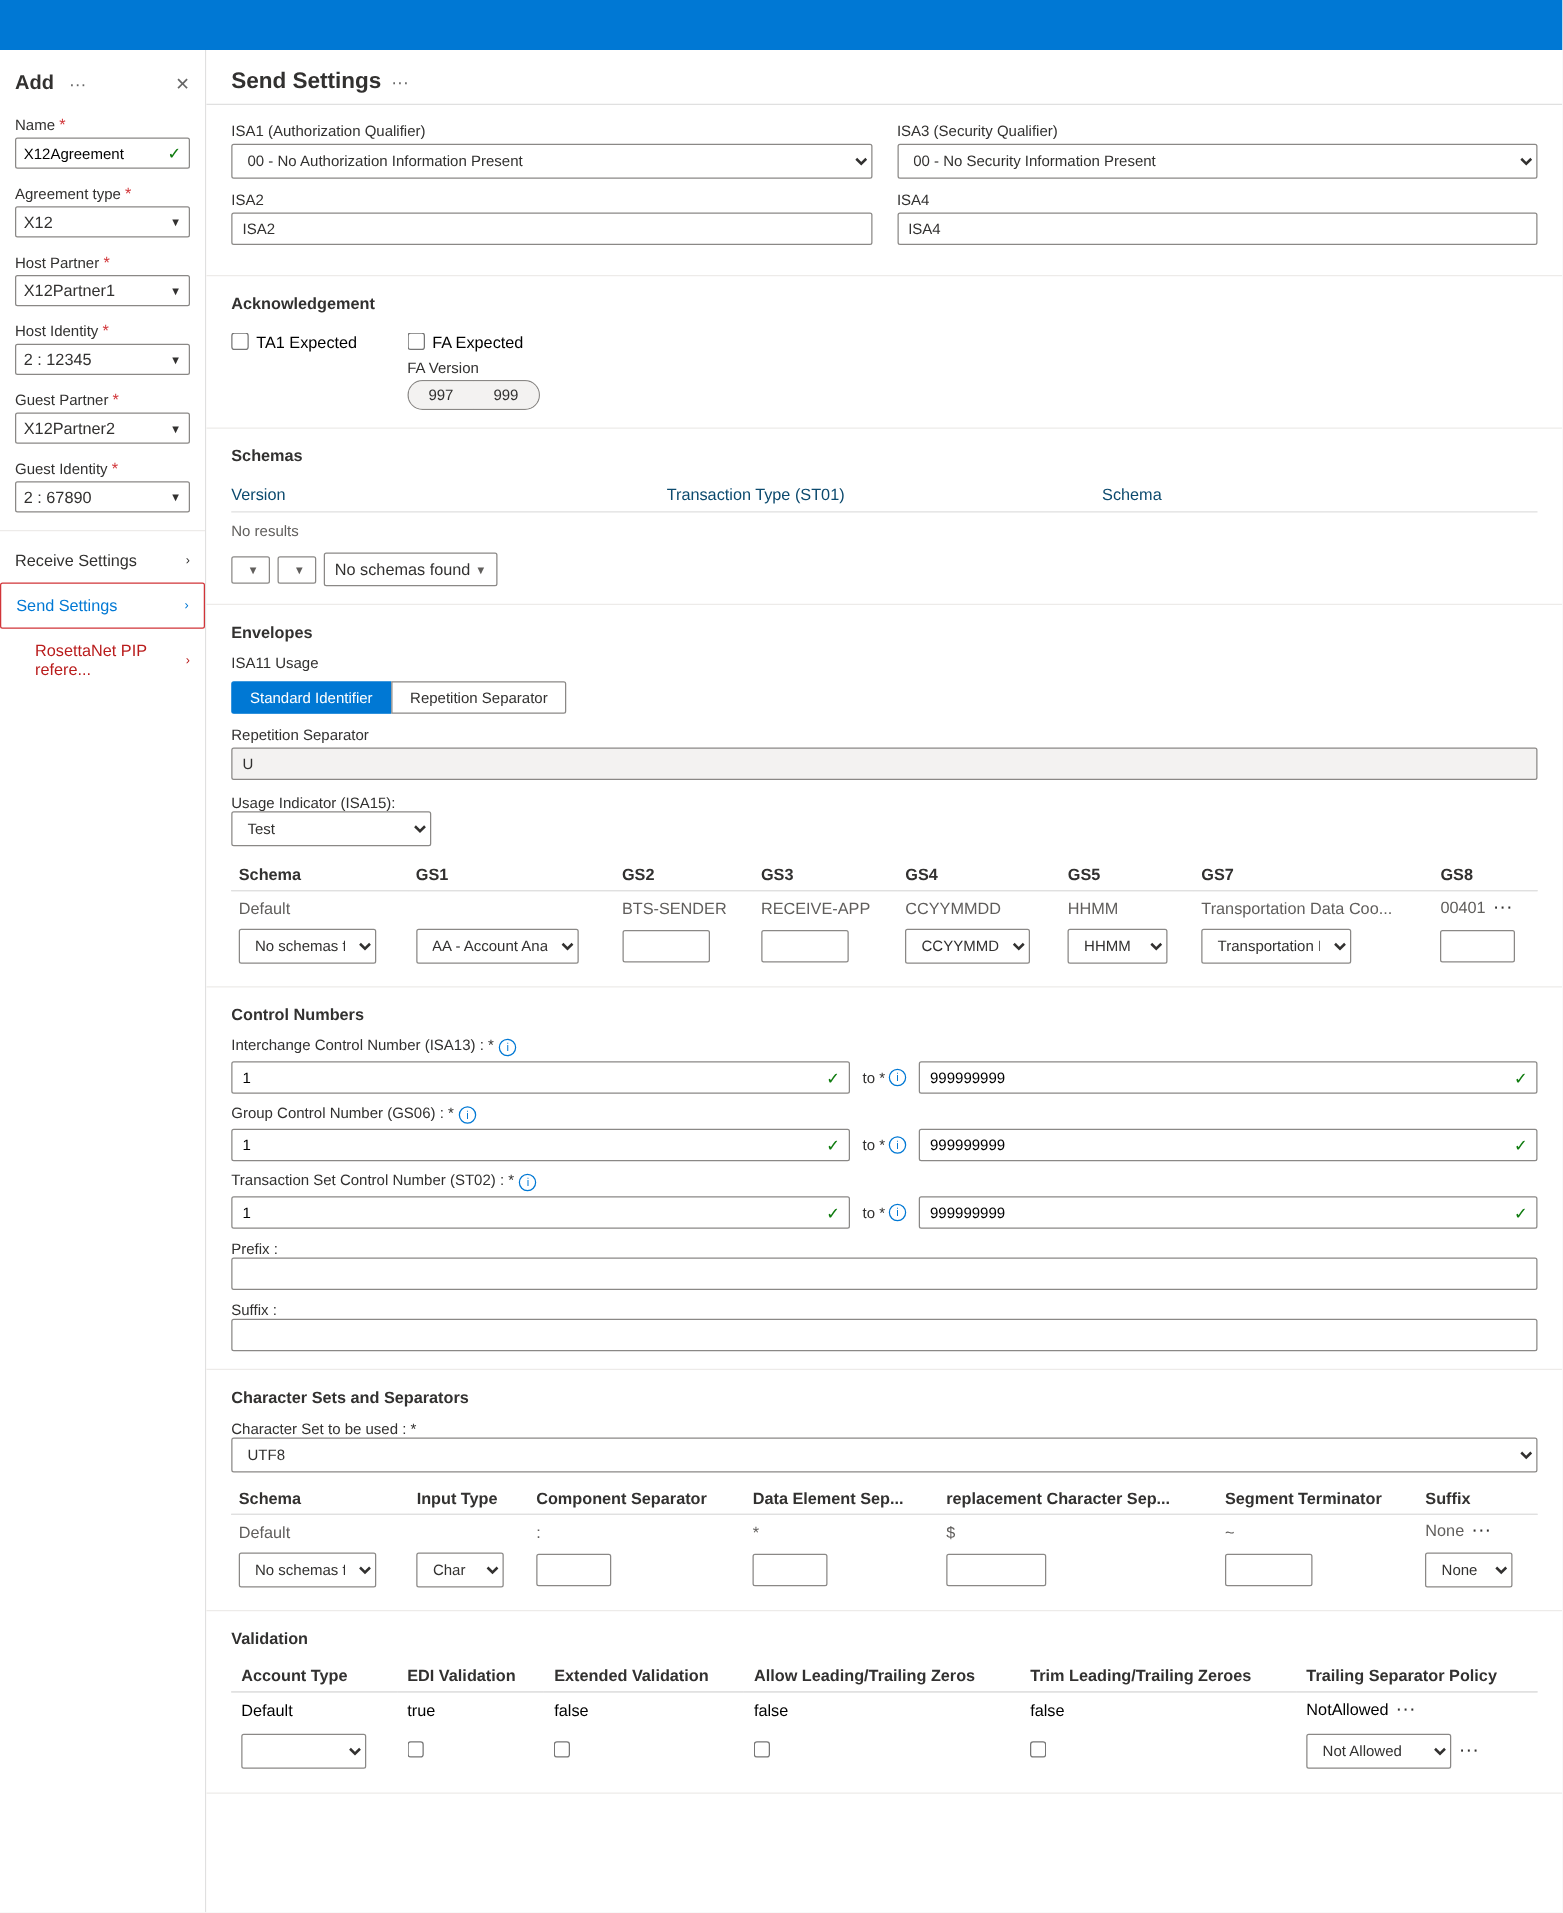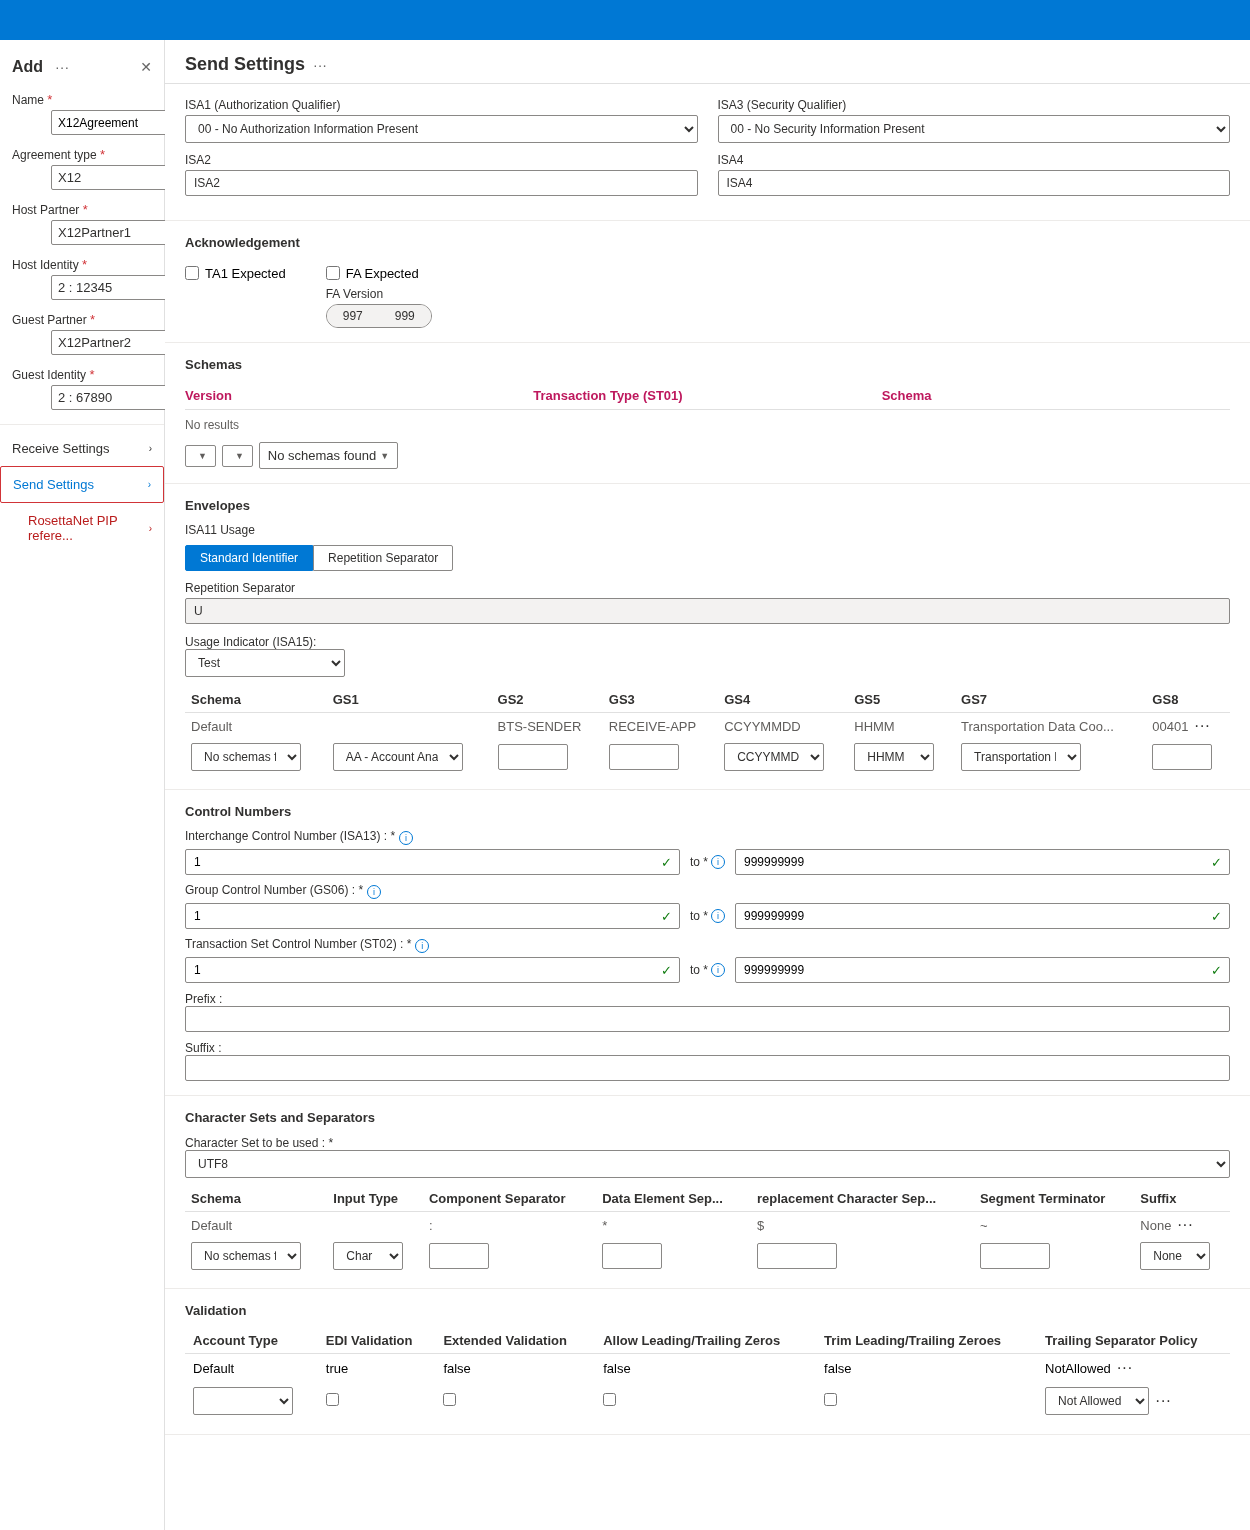--- a/index.html
+++ b/index.html
@@ -7,41 +7,41 @@
     .top-bar { background: #0078d4; height: 40px; width: 100%; }
     .container { display: flex; height: calc(1530px - 40px); overflow: hidden; }
     .sidebar { width: 165px; background: #fff; border-right: 1px solid #e0e0e0; padding: 10px 0; flex-shrink: 0; }
     .sidebar-header { display: flex; align-items: center; justify-content: space-between; padding: 8px 12px 12px; }
     .sidebar-title { font-size: 16px; font-weight: 600; color: #323130; }
     .sidebar-dots { color: #666; font-size: 14px; margin-left: 6px; }
     .sidebar-close { cursor: pointer; color: #666; font-size: 14px; }
     .sidebar-field { padding: 4px 12px 8px; }
     .sidebar-label { font-size: 12px; color: #323130; margin-bottom: 3px; }
     .sidebar-label .req { color: #d13438; }
-    .sidebar-select { width: 100%; border: 1px solid #8a8886; border-radius: 2px; padding: 4px 6px; font-size: 12px; color: #323130; background: #fff; display: flex; align-items: center; justify-content: space-between; cursor: pointer; margin-left: 39px; }
+    .sidebar-select { width: 100%; border: 1px solid #8a8886; border-radius: 2px; padding: 4px 6px; font-size: 12px; color: #323130; background: #fff; display: flex; align-items: center; justify-content: space-between; cursor: pointer; }
     .sidebar-select input { border: none; width: 80%; outline: none; font-size: 12px; }
     .sidebar-nav-item { padding: 10px 12px; cursor: pointer; color: #323130; font-size: 13px; display: flex; align-items: center; justify-content: space-between; }
     .sidebar-nav-item.active { border: 1.5px solid #d13438; color: #0078d4; border-radius: 2px; }
     .sidebar-nav-item.link { color: #b91c1c; padding-left: 28px; }
     .main { flex: 1; background: #fff; overflow-y: auto; padding: 0; }
     .main-header { padding: 14px 20px 8px; display: flex; align-items: center; gap: 8px; border-bottom: 1px solid #e0e0e0; }
     .main-title { font-size: 18px; font-weight: 600; color: #323130; }
     .section { padding: 14px 20px; border-bottom: 1px solid #edebe9; }
     .section-title { font-size: 13px; font-weight: 600; color: #323130; margin-bottom: 10px; }
     .form-row { display: flex; gap: 20px; margin-bottom: 10px; }
     .form-group { display: flex; flex-direction: column; flex: 1; }
     .form-group.half { flex: 0 0 calc(50% - 10px); }
     .form-label { font-size: 12px; color: #323130; margin-bottom: 3px; }
     .form-control { border: 1px solid #8a8886; border-radius: 2px; padding: 5px 8px; font-size: 12px; color: #323130; background: #fff; width: 100%; }
     .form-select { border: 1px solid #8a8886; border-radius: 2px; padding: 5px 8px; font-size: 12px; color: #323130; background: #fff; width: 100%; appearance: auto; }
     .checkbox-row { display: flex; align-items: flex-start; gap: 6px; margin: 6px 0; }
     .checkbox-row input { width: 14px; height: 14px; }
     .fa-version-group { display: flex; align-items: center; border: 1px solid #8a8886; border-radius: 14px; overflow: hidden; background: #f3f2f1; }
     .fa-version-btn { padding: 4px 16px; font-size: 12px; cursor: pointer; color: #323130; background: #f3f2f1; border: none; }
-    .table-header { display: grid; font-size: 12px; font-weight: 700; color: #be185d; padding: 6px 0; border-bottom: 1px solid #e0e0e0; margin-bottom: 4px; }
+    .table-header { display: grid; font-size: 12px; font-weight: 400; color: #0c4a6e; padding: 6px 0; border-bottom: 1px solid #e0e0e0; margin-bottom: 4px; }
     .no-results { font-size: 12px; color: #605e5c; padding: 4px 0; }
     .schemas-add-row { display: flex; gap: 6px; margin-top: 6px; align-items: center; }
     .dropdown-btn { border: 1px solid #8a8886; border-radius: 2px; padding: 5px 8px; font-size: 12px; background: #fff; display: flex; align-items: center; gap: 4px; cursor: pointer; color: #323130; }
     .dropdown-btn .arrow { font-size: 9px; color: #605e5c; }
     .tab-row { display: flex; gap: 0; margin: 8px 0 10px; }
     .tab-btn { padding: 5px 14px; font-size: 12px; border: 1px solid #8a8886; cursor: pointer; background: #fff; color: #323130; }
     .tab-btn.active { background: #0078d4; color: #fff; border-color: #0078d4; }
     .tab-btn:first-child { border-radius: 2px 0 0 2px; }
     .tab-btn:last-child { border-radius: 0 2px 2px 0; }
     .rep-separator-field { margin-top: 8px; }
@@ -497,21 +497,21 @@
             <td>
               <input type="checkbox" style="">
             </td>
             <td>
               <input type="checkbox" style="">
             </td>
             <td>
               <input type="checkbox" style="">
             </td>
             <td style="display:flex;align-items:center;gap:4px;">
-              <select class="form-select" style="width:104px;">
+              <select class="form-select" style="width:116px;">
                 <option>Not Allowed</option>
                 <option>Optional</option>
                 <option>Mandatory</option>
               </select>
               <button class="dots-btn">···</button>
             </td>
           </tr>
         </tbody>
       </table>
     </div>

